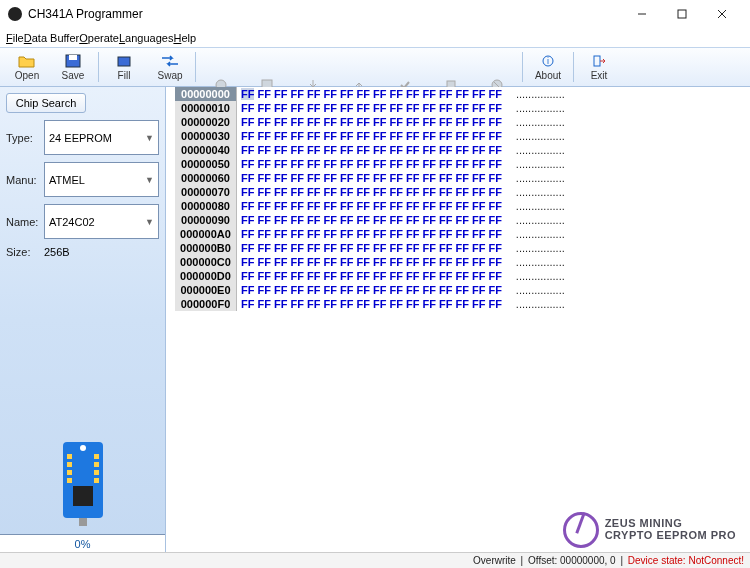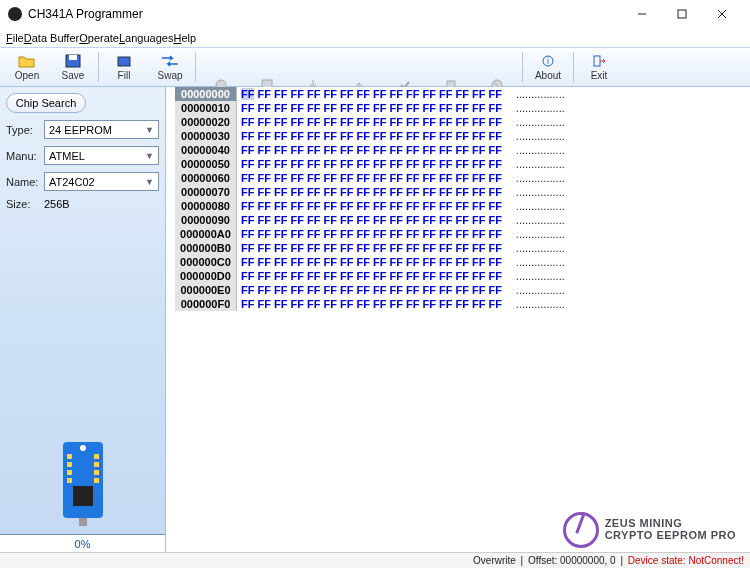--- a/index.html
+++ b/index.html
@@ -17,24 +17,24 @@
 
 .toolbar { height: 40px; display: flex; align-items: center; background: linear-gradient(#fbfdff, #e4eefb); border-top: 1px solid #c0d4ec; border-bottom: 1px solid #a8c1e0; padding: 0 4px; }
 .tbtn { width: 46px; height: 36px; display: flex; flex-direction: column; align-items: center; justify-content: center; font-size: 10px; color: #333; gap: 1px; }
 .tbtn.disabled { color: #9aa; margin-top: 48px; }
 .tbtn .ico { width: 18px; height: 16px; display: flex; align-items: center; justify-content: center; }
 .tsep { width: 1px; height: 30px; background: #b0c8e4; margin: 0 2px; }
 
 .main { display: flex; height: calc(100% - 28px - 19px - 40px - 16px); }
 
 .sidebar { width: 166px; background: linear-gradient(#e8f1fc, #cfe1f6 50%, #c4d9f2); border-right: 1px solid #a8c1e0; padding: 6px 6px 0 6px; display: flex; flex-direction: column; }
-.sidebar .chipsearch { font-size: 11px; padding: 3px 8px; border: 1px solid #9ab4d6; background: linear-gradient(#fefefe, #e6eef9); border-radius: 14px; width: 80px; }
+.sidebar .chipsearch { font-size: 11px; padding: 3px 8px; border: 1px solid #9ab4d6; background: linear-gradient(#fefefe, #e6eef9); border-radius: 3px; width: 80px; }
 .sidebar .row { display: flex; align-items: center; margin-top: 7px; font-size: 11px; }
 .sidebar .row label { width: 38px; color: #222; }
-.sidebar .row .sel { flex: 1; height: 19px; border: 1px solid #7a92b3; background: #fff; display: flex; align-items: center; padding: 0 4px; font-size: 11px; justify-content: space-between; }
+.sidebar .row .sel { flex: 1; height: 35px; border: 1px solid #7a92b3; background: #fff; display: flex; align-items: center; padding: 0 4px; font-size: 11px; justify-content: space-between; }
 .sidebar .row .sel .dd { font-size: 9px; color: #666; }
 .sidebar .row .val { font-size: 11px; }
 .sidebar .spacer { flex: 1; }
 .sidebar .chipimg { width: 60px; height: 88px; align-self: center; margin-bottom: 6px; }
 .sidebar .progress { height: 18px; border: 1px solid #7a92b3; background: #fff; display: flex; align-items: center; justify-content: center; font-size: 11px; color: #1256a0; margin: 0 -6px; border-left: none; border-right: none; border-bottom: none; }
 
 .hexpane { flex: 1; display: flex; flex-direction: column; background: #fff; overflow: hidden; }
 .hexhead { height: 16px; background: linear-gradient(#f4f4f4,#e4e4e4); border-bottom: 1px solid #bbb; font-family: "Courier New", monospace; font-size: 11px; white-space: pre; padding-left: 0; display: flex; }
 .hexhead .addrpad { width: 62px; background: linear-gradient(#f4f4f4,#e4e4e4); border-right: 1px solid #bbb; }
 .hexhead .cols { padding-left: 4px; letter-spacing: 0; font-weight: bold; }

